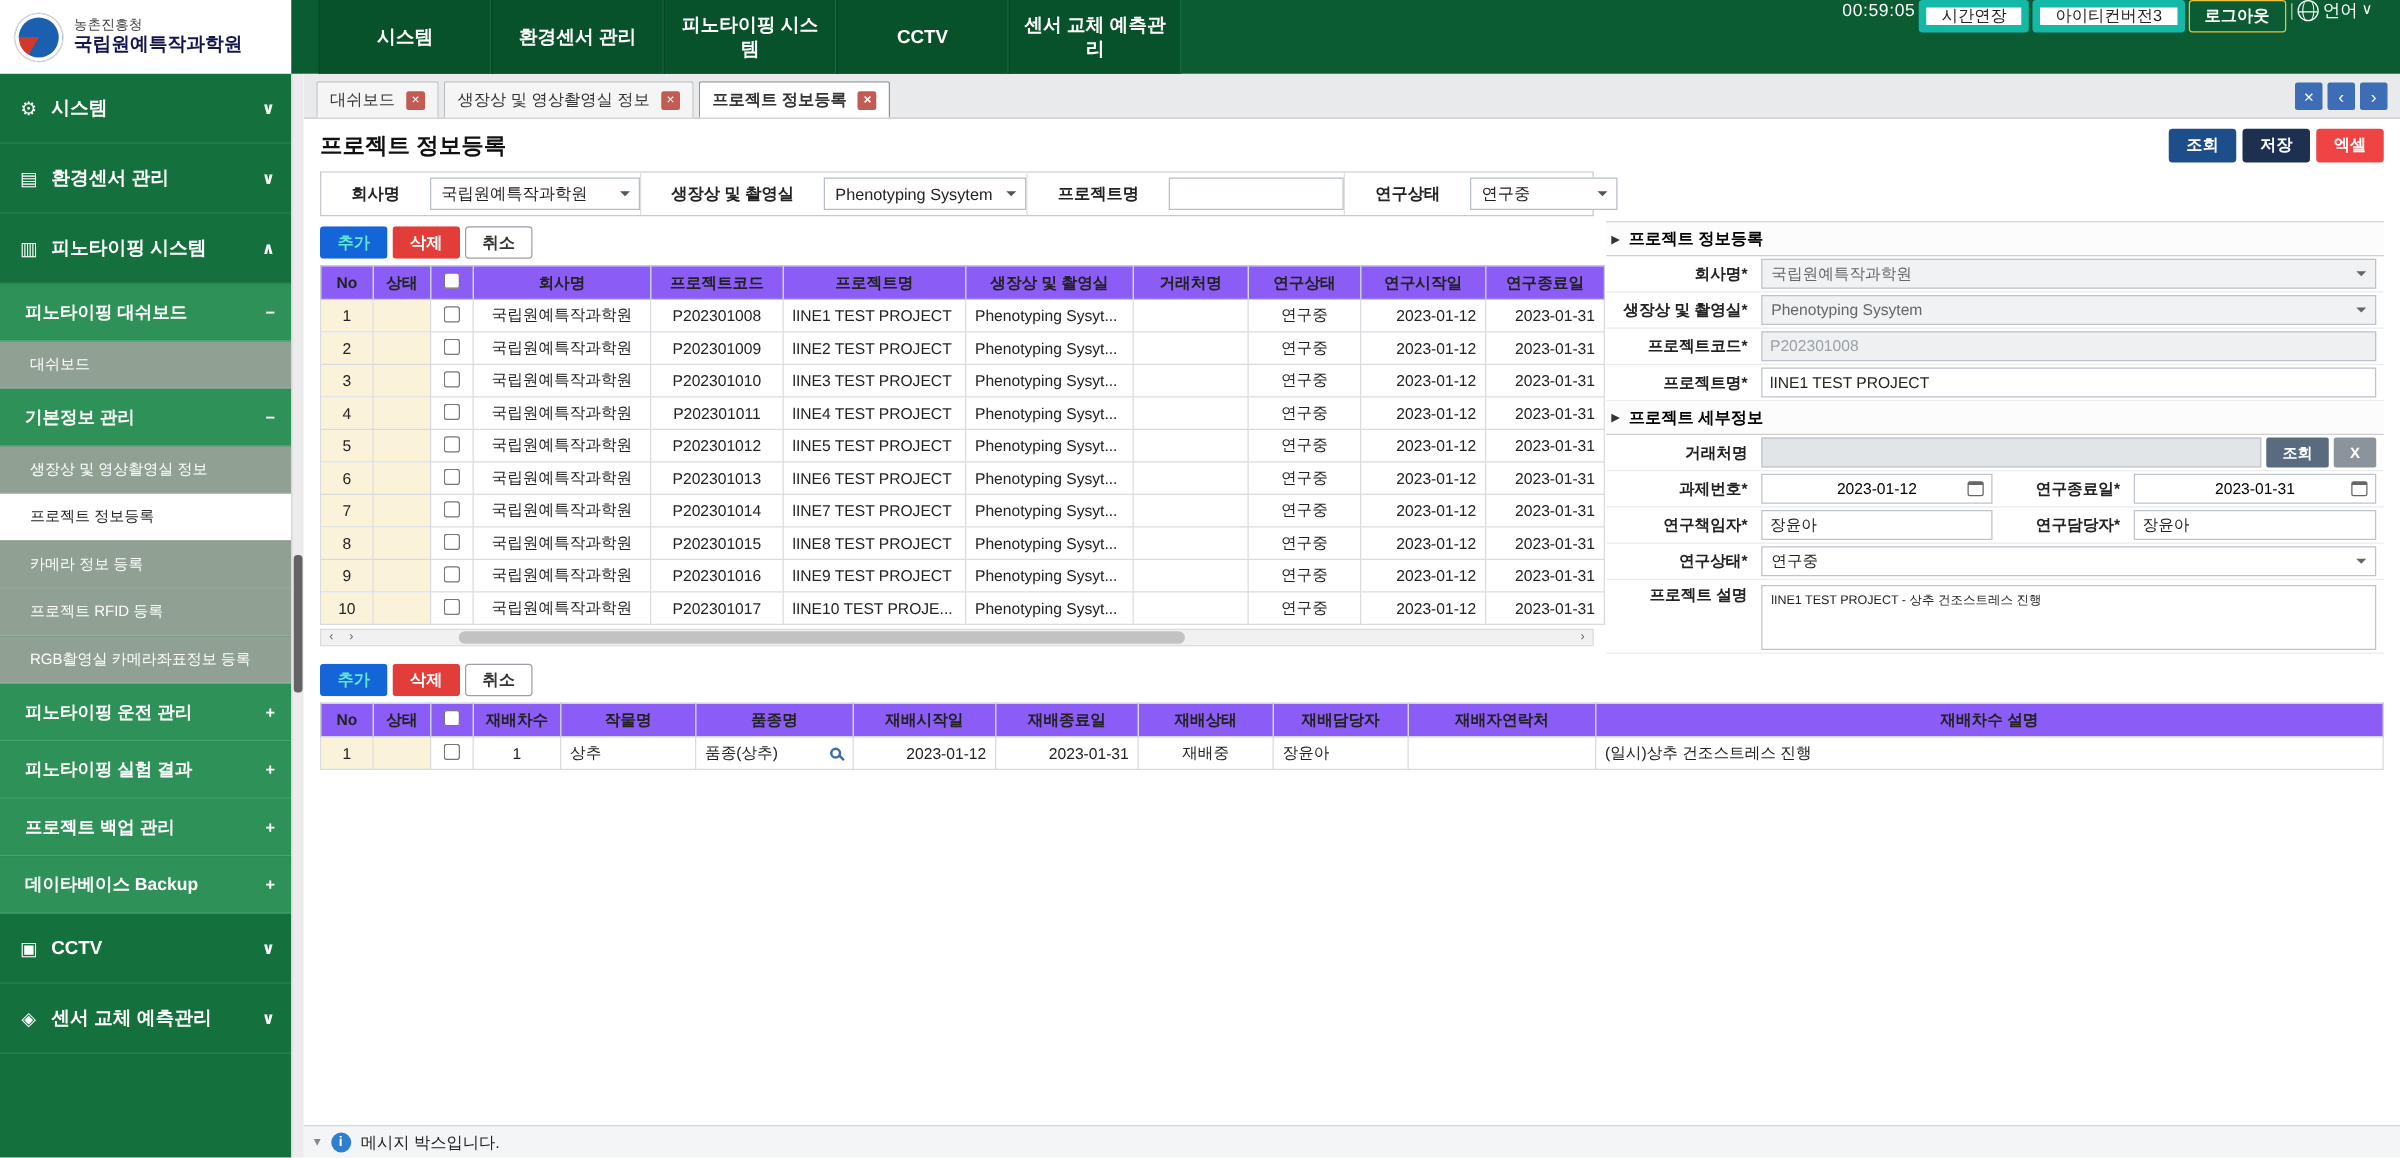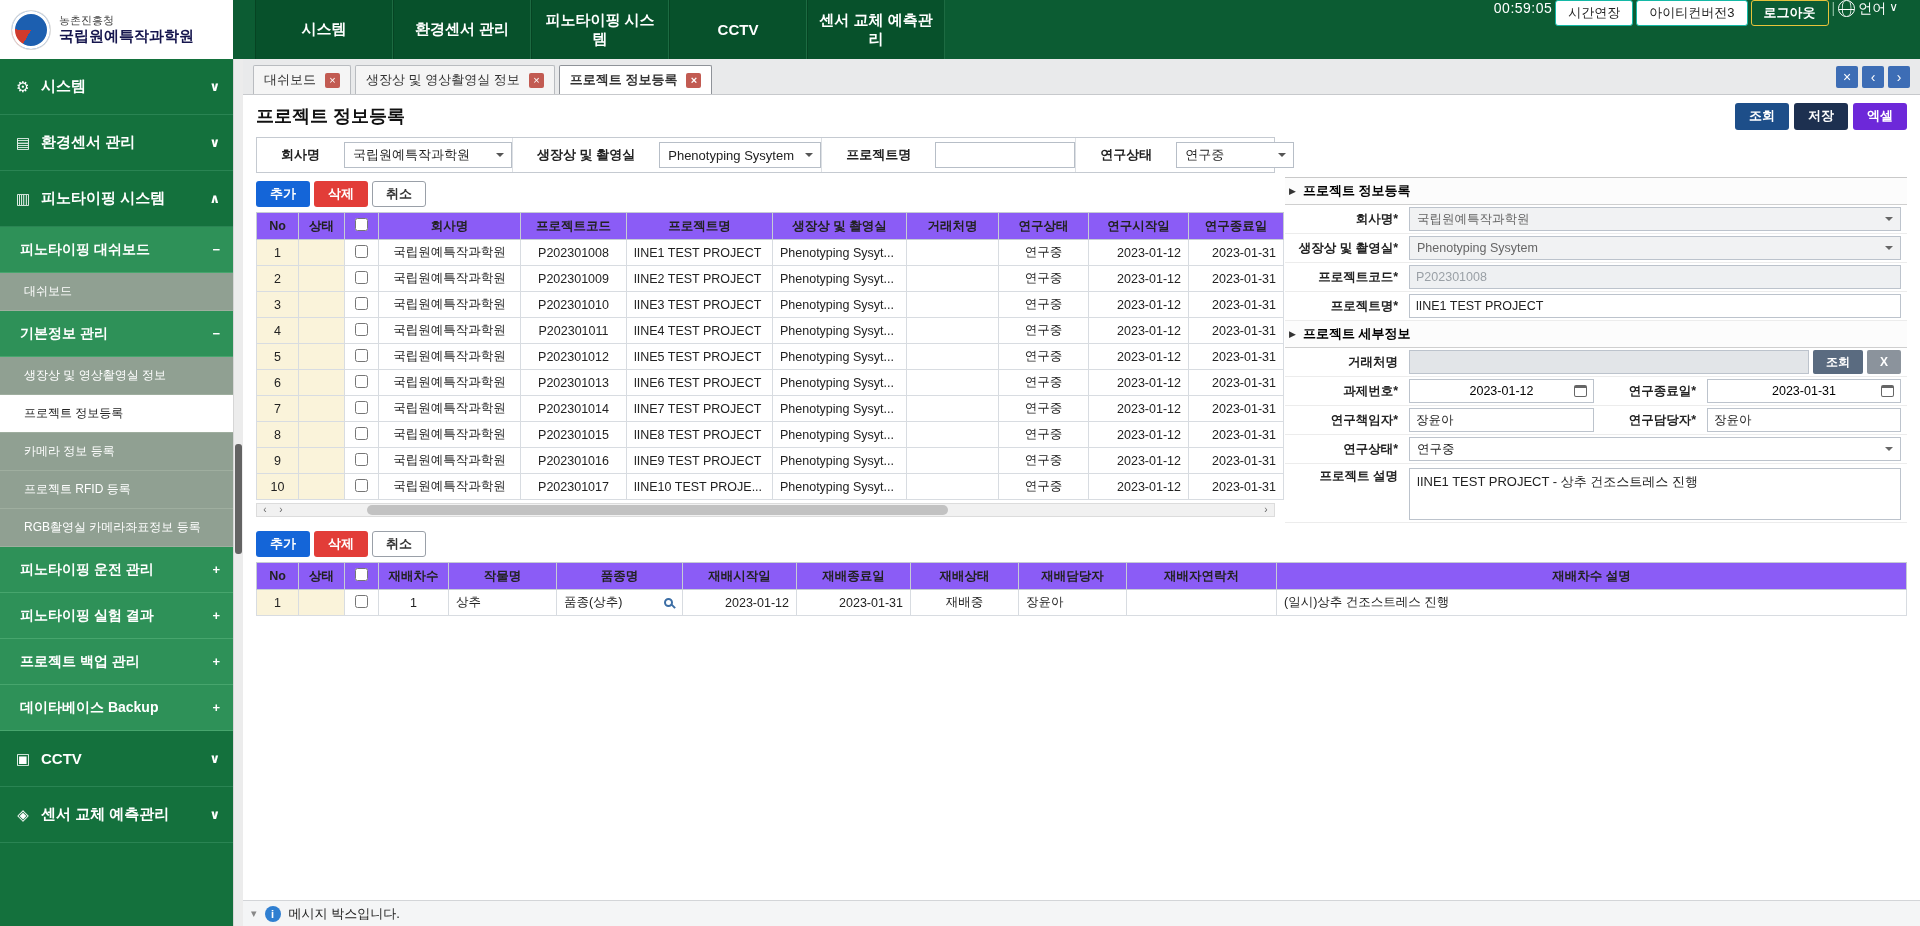--- a/index.html
+++ b/index.html
@@ -13,21 +13,21 @@
     background:conic-gradient(from 210deg,#cf3a2c 0 62deg,#1c5fb0 62deg 360deg);
     box-shadow:inset 0 0 0 3px #fff, 0 0 0 1px #d9d9d9; }
   .logo-text .t1 { font-size:11px; color:#444; line-height:1.25; }
   .logo-text .t2 { font-size:15px; font-weight:bold; color:#15154d; line-height:1.2; }
   .nav { display:flex; margin-left:22px; }
   .nav-item { width:138px; display:flex; align-items:center; justify-content:center; color:#fff;
     font-size:15px; font-weight:bold; background:#07512b; border-right:1px solid #1d6b42;
     border-left:1px solid #064423; cursor:pointer; text-align:center; padding:0 6px; }
   .header-right { margin-left:auto; display:flex; align-items:flex-start; gap:3px; padding-right:22px; color:#fff; }
   .timer { font-size:14px; letter-spacing:.5px; }
-  .hbtn { height:26px; padding:0 12px; font-size:13px; background:#fff; color:#222; border:1px solid #14b8a6;
+  .hbtn { height:26px; padding:0 12px; font-size:13px; background:#fff; color:#222; border:6px solid #14b8a6;
     border-radius:3px; display:flex; align-items:center; cursor:pointer; white-space:nowrap; }
   .hbtn.logout { background:transparent; border:1px solid #e7c33b; color:#fff; font-weight:bold; }
   .hdr-sep { color:#8fbfa4; font-size:14px; }
   .globe { width:17px; height:17px; border:1.5px solid #fff; border-radius:50%; position:relative; display:inline-block; }
   .globe::before { content:''; position:absolute; left:50%; top:-1px; bottom:-1px; width:58%; transform:translateX(-50%);
     border:1px solid #fff; border-radius:50%; border-top:none; border-bottom:none; }
   .globe::after { content:''; position:absolute; top:50%; left:0; right:0; border-top:1px solid #fff; }
   .lang-label { font-size:14px; }
   .chev { font-size:12px; color:#fff; }
 
@@ -59,41 +59,41 @@
   .tab-close::before { content:'×'; }
   .tab-controls { margin-left:auto; display:flex; gap:4px; margin-bottom:6px; }
   .tab-ctrl { width:22px; height:22px; background:#3d6db5; color:#fff; font-size:14px; display:flex; align-items:center; justify-content:center; border-radius:2px; cursor:pointer; }
 
   .titlebar { height:42px; display:flex; align-items:center; padding:0 13px; flex-shrink:0; }
   .page-title { font-size:18px; font-weight:bold; color:#111; }
   .title-actions { margin-left:auto; display:flex; gap:5px; }
   .abtn { height:27px; padding:0 14px; font-size:13px; font-weight:bold; color:#fff; border-radius:3px; display:flex; align-items:center; cursor:pointer; }
   .abtn.search { background:#1d4e89; }
   .abtn.save { background:#1d3050; }
-  .abtn.excel { background:#6d28d9; }
+  .abtn.excel { background:#ef4444; }
 
   .bodyarea { flex:1; padding:0 13px 8px; overflow:hidden; }
   .columns { display:flex; gap:10px; align-items:flex-start; }
   .left-col { flex:1; min-width:0; }
   .right-col { width:622px; margin-top:40px; flex-shrink:0; border-top:1px solid #c9c9c9; }
 
   
   .filterbar { height:36px; border:1px solid #c5cad1; display:flex; align-items:center; background:#fff; }
   .fgroup { display:flex; align-items:center; height:100%; }
   .fgroup + .fgroup { border-left:1px solid #dde0e4; }
   .f-label { font-size:13px; font-weight:bold; color:#222; padding:0 24px; white-space:nowrap; }
   .select { height:26px; border:1px solid #b7bec7; background:#fff; display:flex; align-items:center; font-size:13px;
     padding:0 24px 0 8px; position:relative; cursor:pointer; white-space:nowrap; color:#222; }
   .select::after { content:''; position:absolute; right:7px; top:10px; border:4px solid transparent; border-top-color:#555; }
   .tinput { height:26px; border:1px solid #b7bec7; font-size:13px; padding:0 6px; font-family:inherit; }
 
   
   .gbtns { display:flex; gap:4px; margin:8px 0 5px; }
   .gbtn { height:26px; padding:0 13px; font-size:13px; font-weight:bold; border-radius:3px; display:flex; align-items:center; cursor:pointer; border:1px solid transparent; }
-  .gbtn.add { background:#1465d8; color:#ffffff; }
+  .gbtn.add { background:#1465d8; color:#5eead4; }
   .gbtn.del { background:#e23d38; color:#fff; }
   .gbtn.cancel { background:#fff; color:#333; border-color:#9aa0a8; }
 
   
   table.grid { border-collapse:collapse; table-layout:fixed; width:100%; font-size:12.5px; }
   .grid th { background:#8b5cf6; border:1px solid #c6ccd4; height:27px; font-weight:bold; color:#222; padding:0 4px; white-space:nowrap; overflow:hidden; }
   .grid td { border:1px solid #d8dce1; height:26px; padding:0 7px; color:#222; background:#fff; white-space:nowrap; overflow:hidden; }
   .grid td.fixedcol { background:#faf3da; text-align:center; }
   .grid .c-chk { text-align:center; padding:0; }
   .grid td.center { text-align:center; }
@@ -123,21 +123,21 @@
   .fsel.gray { background:#f1f2f3; color:#666; }
   .fsel::after { content:''; position:absolute; right:7px; top:9px; border:4px solid transparent; border-top-color:#666; }
   .fdate { height:24px; border:1px solid #bcc3cc; display:flex; align-items:center; justify-content:center; font-size:12.5px;
     position:relative; cursor:pointer; background:#fff; }
   .fdate.w185 { width:185px; flex-shrink:0; }
   .fdate.flex1 { flex:1; }
   .cal { width:13px; height:12px; border:1px solid #666; border-top-width:3px; border-radius:2px; position:absolute; right:6px; }
   .sbtn { height:24px; padding:0 13px; font-size:12px; font-weight:bold; color:#fff; border-radius:2px; display:flex; align-items:center; cursor:pointer; flex-shrink:0; }
   .sbtn.inq { background:#5a6b80; }
   .sbtn.clr { background:#8b939c; }
-  textarea.fta { width:100%; height:52px; border:1px solid #bcc3cc; font-size:13px; font-family:inherit; padding:4px 7px; resize:none; color:#222; }
+  textarea.fta { width:100%; height:52px; border:1px solid #bcc3cc; font-size:10px; font-family:inherit; padding:4px 7px; resize:none; color:#222; }
 
   
   .statusbar { position:absolute; left:243px; right:0; bottom:0; height:26px; background:#f4f5f6; border-top:1px solid #d3d5d8;
     display:flex; align-items:center; gap:8px; padding-left:8px; font-size:13px; color:#222; }
   .collapse-arrow { color:#888; font-size:11px; }
   .info-icon { width:16px; height:16px; border-radius:50%; background:#2f7fd1; color:#fff; font-size:11px; font-weight:bold;
     display:flex; align-items:center; justify-content:center; font-style:normal; }
   .info-icon::before { content:'i'; }
 </style>
 </head>

